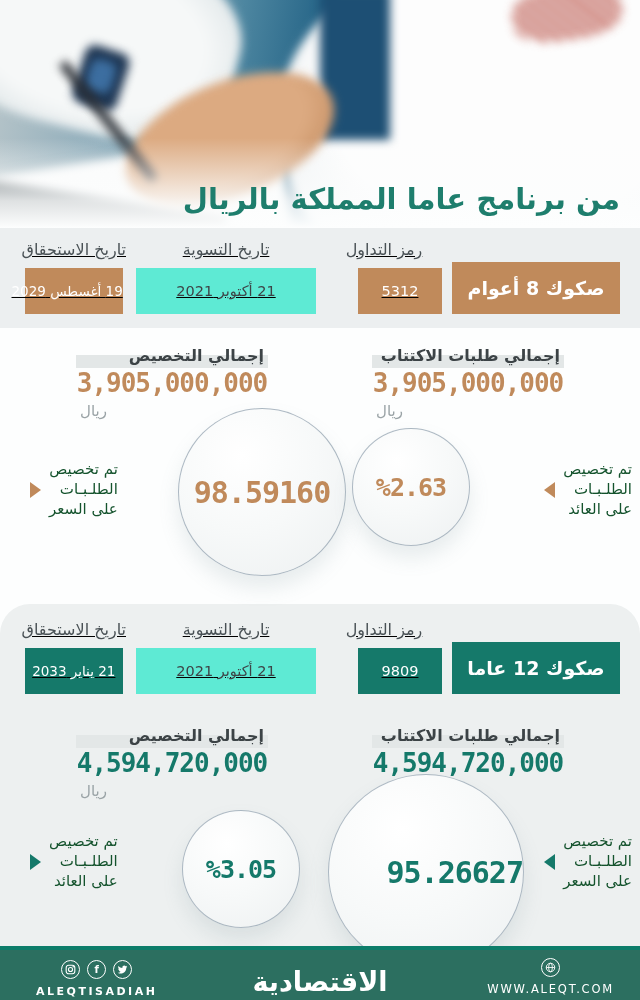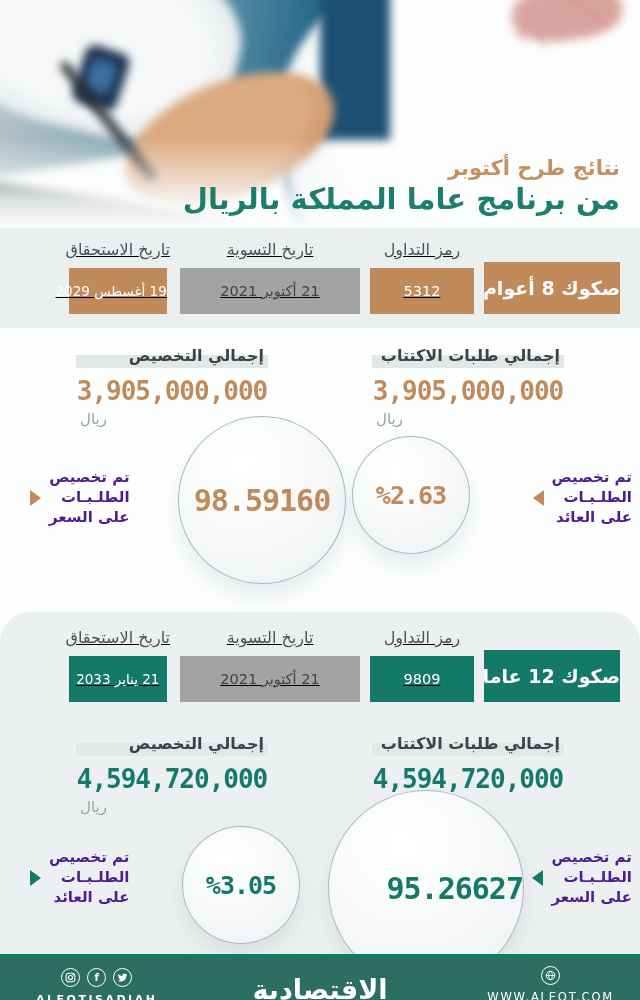--- a/index.html
+++ b/index.html
@@ -29,51 +29,51 @@
   .title-block { position:absolute; right:20px; bottom:12px; text-align:right; direction:rtl; z-index:5; }
   .title-sub { color:#c5905f; font-size:21px; font-weight:600; letter-spacing:0; }
   .title-main { color:#1e7e6d; font-size:29px; font-weight:800; margin-top:2px; }
 
   
   .strip { direction:rtl; display:flex; align-items:flex-end; gap:10px; padding:12px 20px 14px 20px; }
   .strip-band { background:#eceff0; }
   .col { display:flex; flex-direction:column; align-items:center; gap:9px;text-decoration:underline; }
   .col-h { font-size:16px; color:#495155; font-weight:500; white-space:nowrap; }
   .val-box { height:46px; line-height:46px; text-align:center; font-size:14.5px; white-space:nowrap; }
-  .name-box { height:52px; line-height:52px; width:136px; text-align:center; color:#fff; font-size:19px; font-weight:600; white-space:nowrap; }
-  .w-symbol { width:104px; } .w-settle { width:180px; } .w-maturity { width:98px; font-size:13.5px; }
-  .box-light { background:#a3a3a3; color:#3d4447; }
+  .name-box { height:52px; line-height:52px; width:168px; text-align:center; color:#fff; font-size:19px; font-weight:600; white-space:nowrap; }
+  .w-symbol { width:84px;margin-left:32px; } .w-settle { width:180px; } .w-maturity { width:98px; font-size:13.5px; }
+  .box-light { background:#5eead4; color:#3d4447; }
   .theme-tan  .box-solid, .theme-tan  .name-box { background:#c08a5b; color:#fff; }
   .theme-green .box-solid, .theme-green .name-box { background:#15796a; color:#fff; }
 
   
   .totals { direction:rtl; display:flex; justify-content:space-between; padding:16px 76px 0 76px; }
   .tcol { width:192px; }
   .tlabel { display:block; font-size:16px; font-weight:700; color:#3c4346; text-align:right; padding:2px 4px 3px 0; white-space:nowrap;
     background:linear-gradient(#e3e7e7,#e3e7e7) no-repeat right bottom / 100% 55%; }
-  .tvalue { margin-top:8px; font-family:"DejaVu Sans Mono", monospace; font-weight:700; font-size:26px; letter-spacing:-1px; text-align:center; direction:ltr; }
+  .tvalue { margin-top:0; font-family:"DejaVu Sans Mono", monospace; font-weight:700; font-size:26px; letter-spacing:-1px; text-align:center; direction:ltr; }
   .theme-tan .tvalue { color:#c08a5b; } .theme-green .tvalue { color:#15796a; }
   .tunit { margin-top:4px; font-size:15px; color:#9aa3a6; text-align:left; padding-left:4px; }
 
   
   .circles { position:relative; }
   .c1 { height:172px; } .c2 { height:158px; }
   .circle { position:absolute; border-radius:50%; display:flex; align-items:center; justify-content:center;
     background:radial-gradient(circle at 38% 28%, #ffffff 0%, #f7f9f9 48%, #edf0f1 100%);
     border:1px solid rgba(100,122,142,.5); box-shadow:0 12px 20px rgba(120,140,150,.16); }
   .circle span { font-family:"DejaVu Sans Mono", monospace; font-weight:700; direction:ltr; }
   .theme-tan .circle span { color:#c08a5b; } .theme-green .circle span { color:#15796a; }
   .c1 .big   { left:178px; top:-12px; width:168px; height:168px; } .c1 .big span { font-size:30px; letter-spacing:-1px; }
   .c1 .small { left:352px; top:8px;  width:118px; height:118px; } .c1 .small span { font-size:25px; letter-spacing:-1px; }
   .c2 .big   { left:328px; top:-26px; width:196px; height:196px;justify-content:flex-end; } .c2 .big span { font-size:30px; letter-spacing:-1px; }
   .c2 .small { left:182px; top:10px;  width:118px; height:118px; } .c2 .small span { font-size:25px; letter-spacing:-1px; }
   .side-label { position:absolute; display:flex; align-items:center; gap:8px; }
   .c1 .side-label { top:40px; } .c2 .side-label { top:32px; }
   .side-label.pos-left { left:30px; } .side-label.pos-right { right:8px; }
-  .cap { direction:rtl; text-align:right; font-size:15px; color:#4c1d95; line-height:1.32; font-weight:700; }
+  .cap { direction:rtl; text-align:right; font-size:15px; color:#14532d; line-height:1.32; font-weight:400; }
   .cap span { display:block; }
   .arrow { width:0; height:0; border-top:8px solid transparent; border-bottom:8px solid transparent; }
   .theme-tan  .arrow.pt-right { border-left:11px solid #c08a5b; } .theme-tan  .arrow.pt-left { border-right:11px solid #c08a5b; }
   .theme-green .arrow.pt-right { border-left:11px solid #15796a; } .theme-green .arrow.pt-left { border-right:11px solid #15796a; }
 
   
   .card { margin-top:12px; height:342px; background:#edf0f0; border-radius:30px 30px 0 0; overflow:hidden; }
   .card .strip { padding-top:16px; }
 
   
@@ -99,21 +99,20 @@
     <div class="blob sleeve"></div>
     <div class="blob monitor"></div>
     <div class="blob paper"></div>
     <div class="blob desk"></div>
     <div class="blob hand"></div>
     <div class="blob watch"></div>
     <div class="blob watch-face"></div>
     <div class="blob pen"></div>
     <div class="photo-fade"></div>
     <div class="title-block">
-      <div class="title-sub">نتائج طرح أكتوبر</div>
       <div class="title-main">من برنامج عاما المملكة بالريال</div>
     </div>
   </div>
 
   <section class="theme-tan">
     <div class="strip strip-band">
       <div class="name-box">صكوك 8 أعوام</div>
       <div class="col">
         <div class="col-h">رمز التداول</div>
         <div class="val-box box-solid w-symbol">5312</div>

